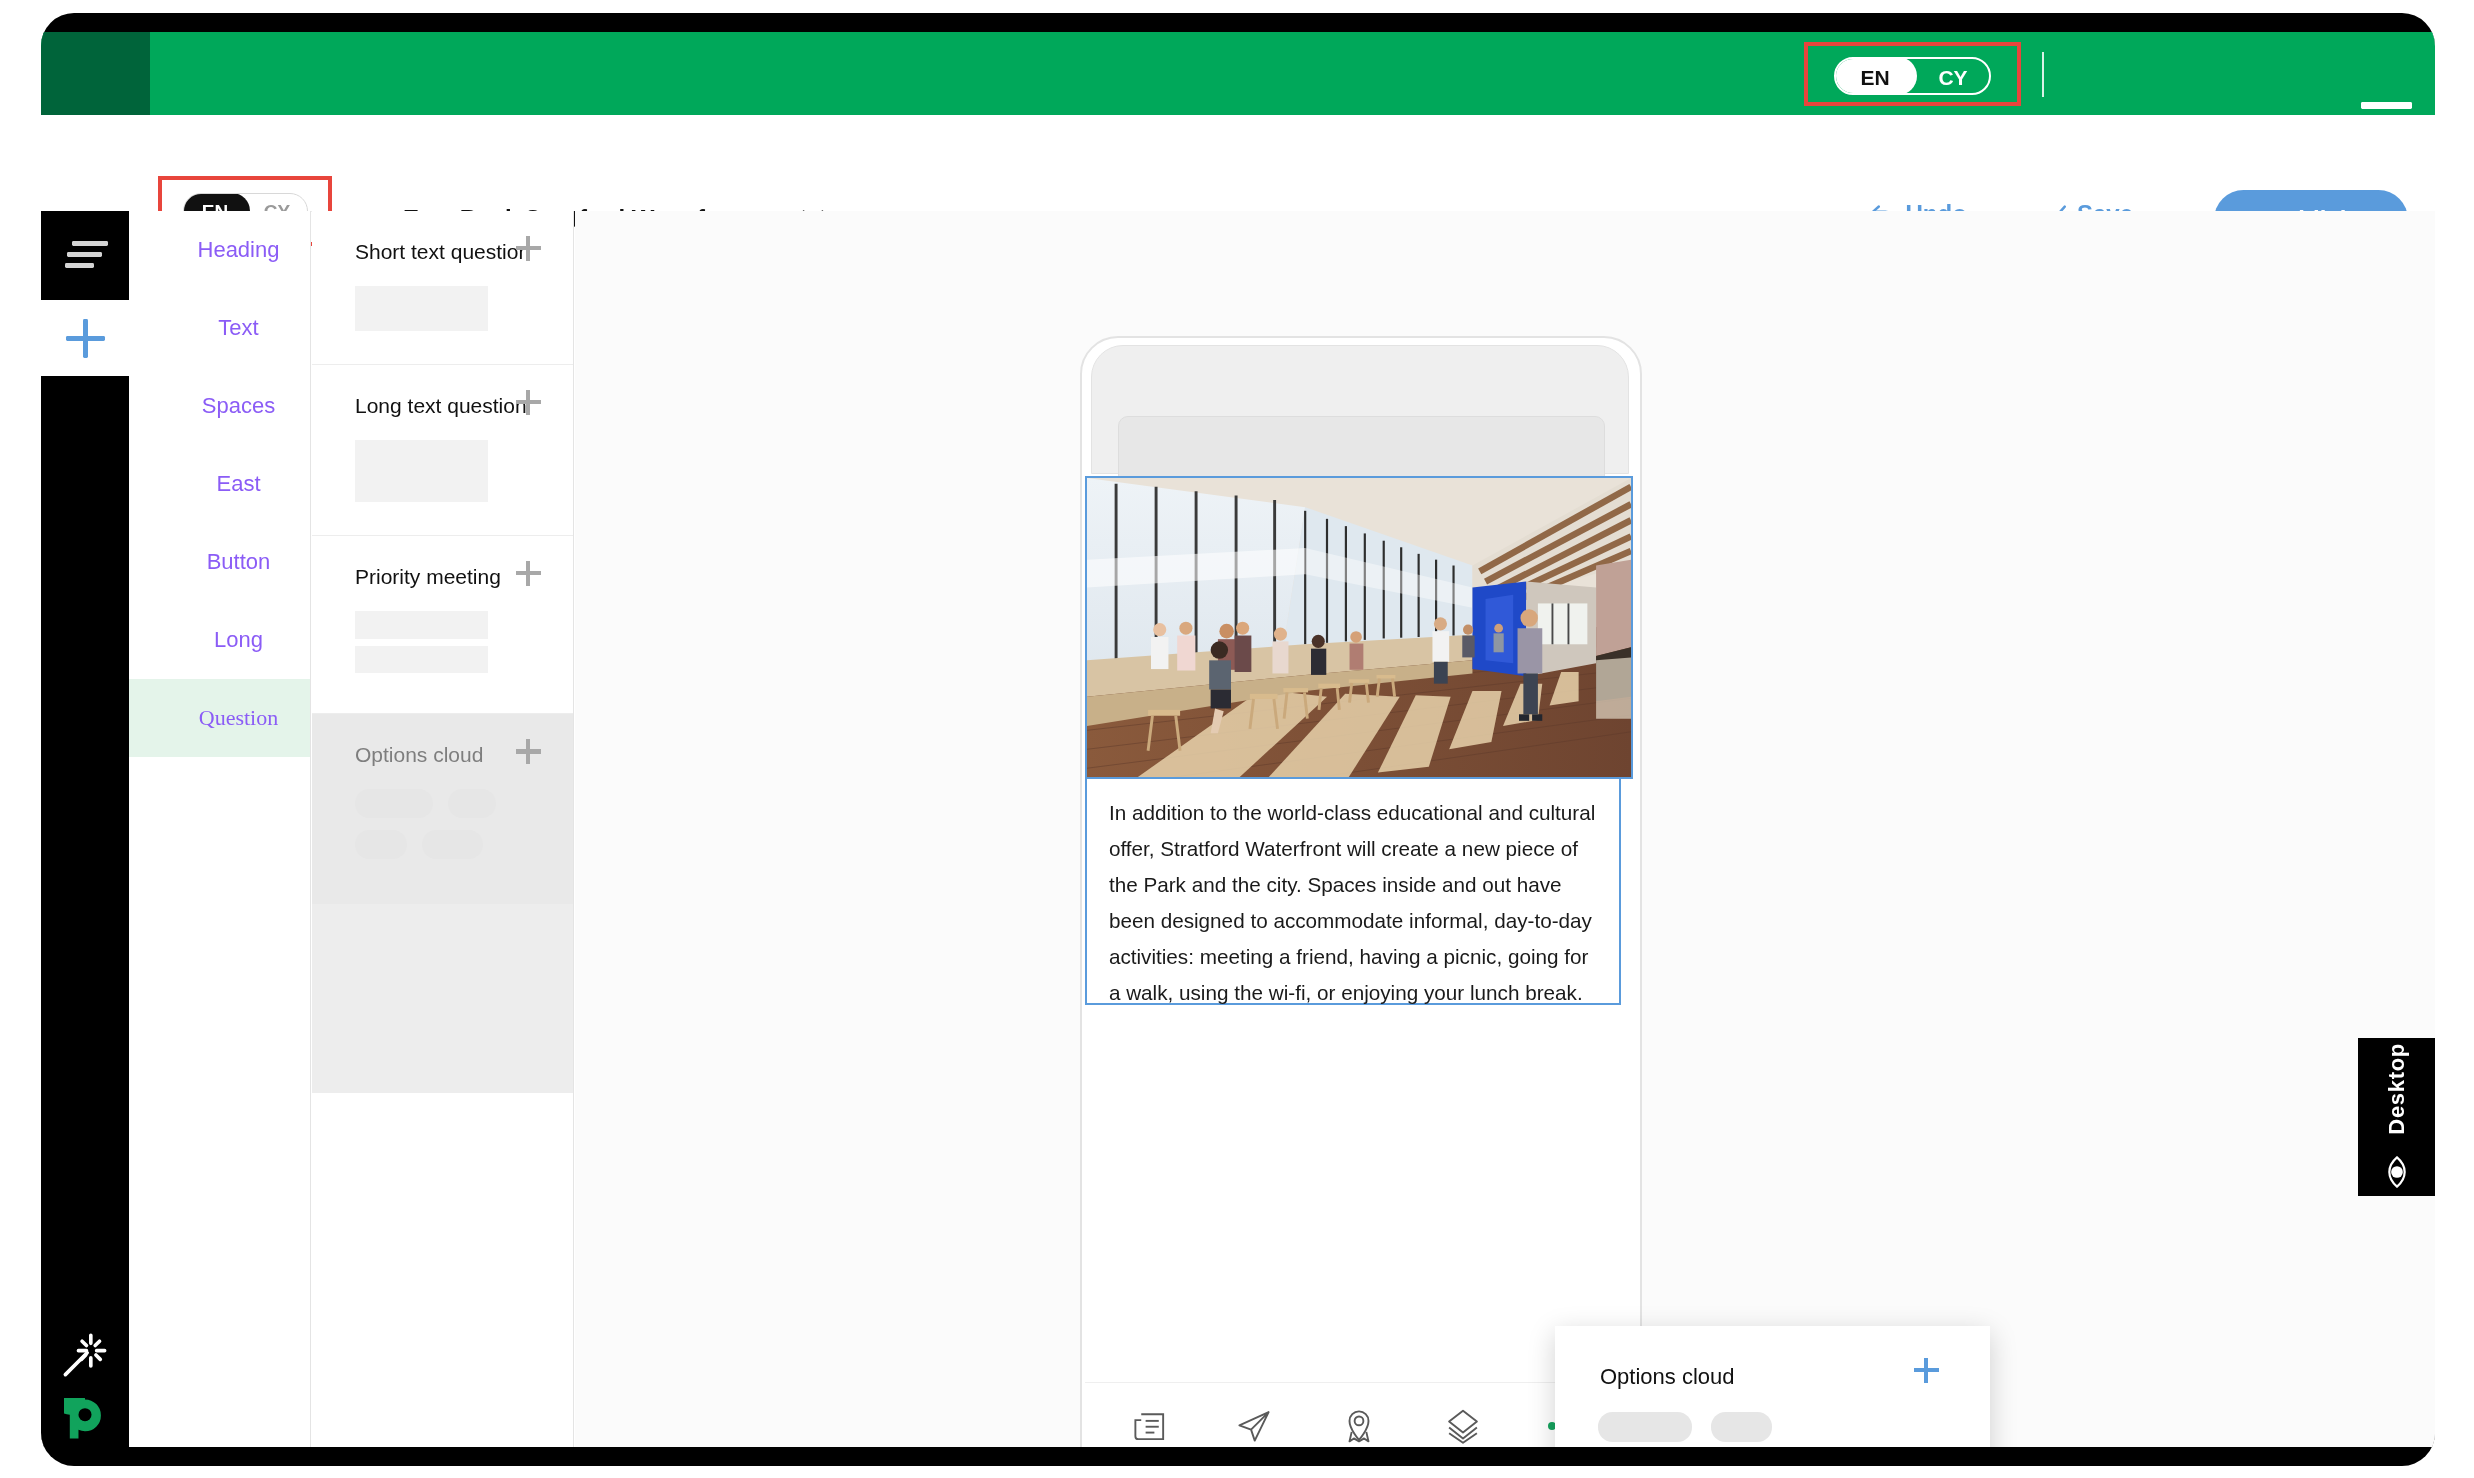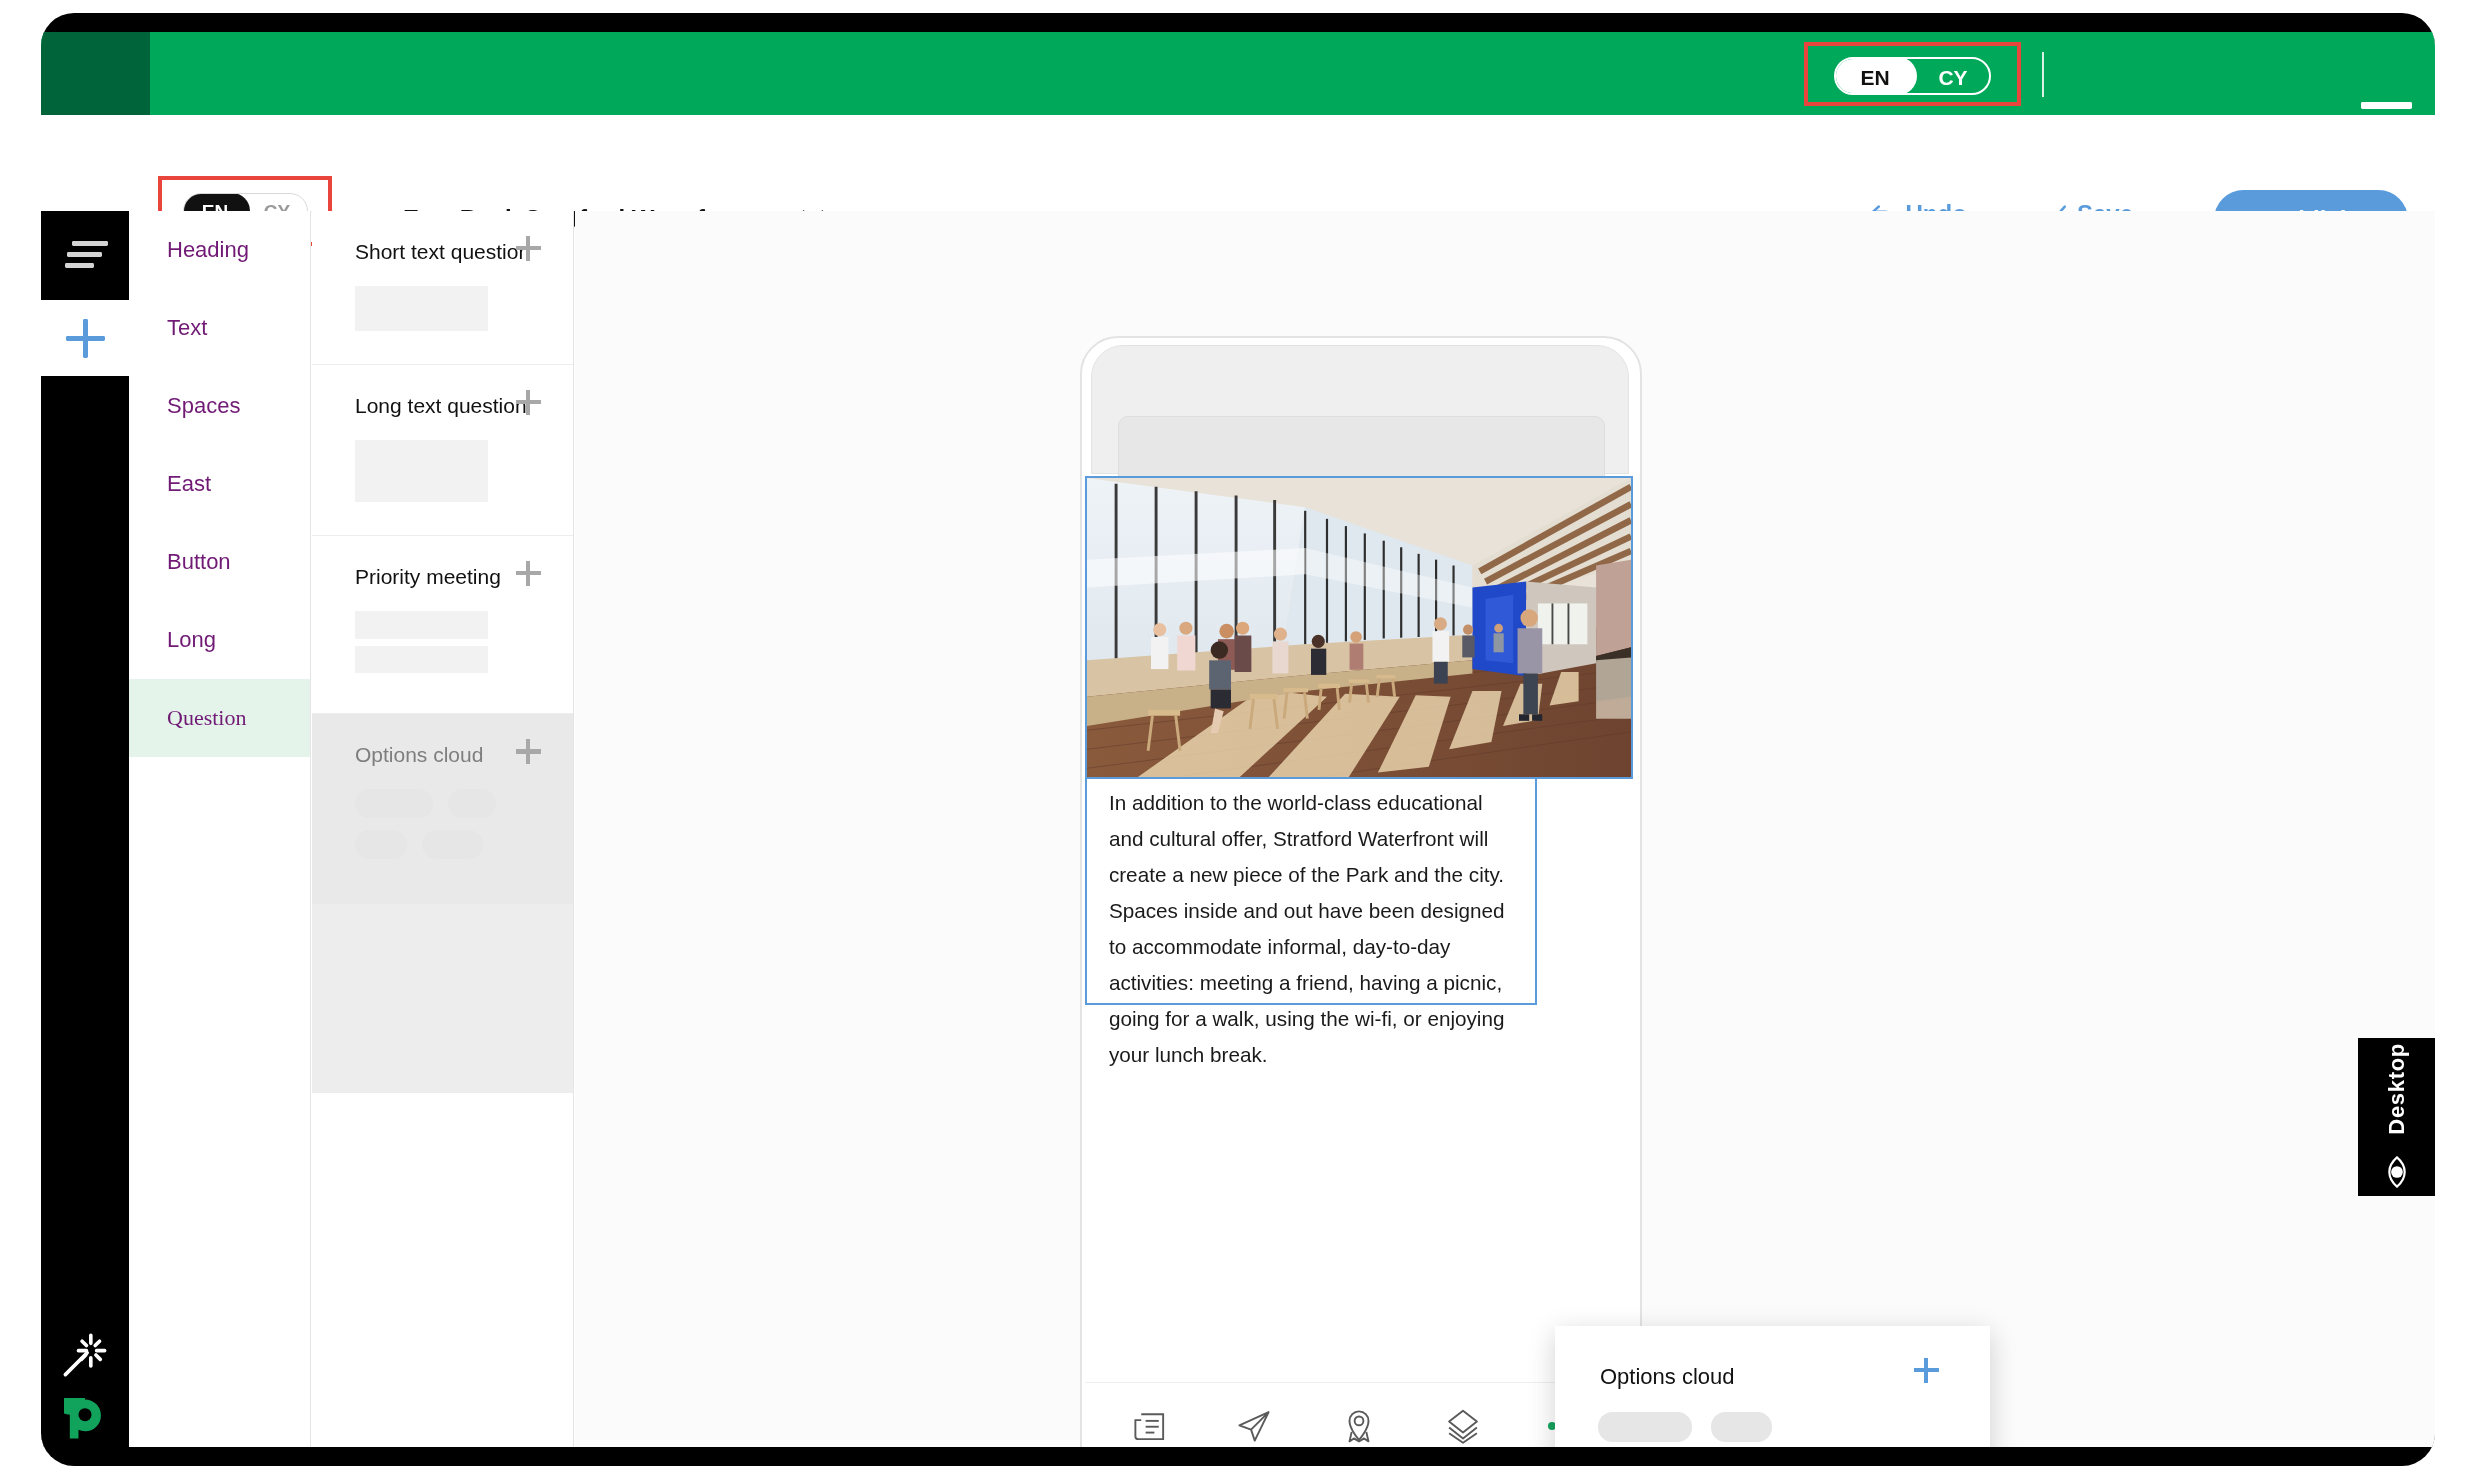--- a/index.html
+++ b/index.html
@@ -61,21 +61,21 @@
   .rail-plus{position:absolute;left:0;top:89px;width:88px;height:76px;background:#ffffff;display:flex;align-items:center;justify-content:center;}
   .rail-plus .p{position:relative;width:39px;height:39px;}
   .rail-plus .p:before,.rail-plus .p:after{content:"";position:absolute;background:#5a9bdc;border-radius:1.4px;}
   .rail-plus .p:before{left:17.4px;top:0;width:5px;height:39px;}
   .rail-plus .p:after{left:0;top:17.4px;width:39px;height:5px;}
   .wand{position:absolute;left:20px;top:1120px;width:48px;height:48px;}
   .plogo{position:absolute;left:23px;top:1187px;width:42px;height:42px;}
 
   
   .typelist{position:absolute;left:88px;top:179px;width:181px;height:1236px;background:#ffffff;border-right:1.4px solid #e4e4e4;}
-  .typeitem{height:78px;line-height:78px;padding-left:38px;font-size:22px;color:#701a75;}
+  .typeitem{height:78px;line-height:78px;padding-left:38px;font-size:22px;color:#8b5cf6;text-align:center;}
   .typeitem.active{background:#e4f4ea;font-family:Liberation Serif, serif;}
 
   
   .qpanel{position:absolute;left:271px;top:179px;width:261px;height:1236px;background:#ffffff;border-right:1.4px solid #e4e4e4;overflow:hidden;}
   .qcard{position:relative;padding:29px 35px 33px 43px;border-bottom:1.4px solid #ededed;background:#ffffff;}
   .qcard .qtitle{font-size:21px;color:#111;margin-bottom:22px;}
   .qcard.dragging{background:#e9e9e9;}
   .qcard.dragging .qtitle{color:#7e7e7e;}
   .qplus{position:absolute;right:32px;top:25px;width:25px;height:25px;}
   .qplus:before,.qplus:after{content:"";position:absolute;background:#a8a8a8;}
@@ -90,21 +90,21 @@
   .skel.circle{width:26px;height:26px;border-radius:50%;display:inline-block;background:#f2f2f2;margin-right:17.4px;}
   .sel-chev{position:absolute;right:13px;top:14.5px;width:19px;height:11.6px;}
   .pillrow{margin-bottom:10px;}
 
   
   .canvas{position:absolute;left:534px;top:179px;width:1860px;height:1236px;background:#fbfbfb;}
   .phone{position:absolute;left:505px;top:125px;width:558px;height:1131px;background:#ffffff;border:2.9px solid #e3e3e3;border-radius:38px 38px 0 0;overflow:hidden;}
   .phone-head{position:absolute;left:8.7px;top:7.2px;width:538px;height:129px;background:#efefef;border:1.4px solid #e3e3e3;border-radius:32px 32px 0 0;box-sizing:border-box;}
   .phone-searchbar{position:absolute;left:26px;top:70px;width:487px;height:77px;background:#e7e7e7;border:1.4px solid #dddddd;border-radius:10px;box-sizing:border-box;}
   .img-block{position:absolute;left:2.9px;top:138px;width:548px;height:303px;border:2.9px solid #5a9bdc;box-sizing:border-box;overflow:hidden;}
-  .txt-block{position:absolute;left:2.9px;top:441px;width:452px;height:226px;border-left:2.9px solid #5a9bdc;border-right:2.9px solid #5a9bdc;border-bottom:2.9px solid #5a9bdc;box-sizing:border-box;background:#fff;padding:6px 22px;}
+  .txt-block{position:absolute;left:2.9px;top:441px;width:536px;height:226px;border-left:2.9px solid #5a9bdc;border-right:2.9px solid #5a9bdc;border-bottom:2.9px solid #5a9bdc;box-sizing:border-box;background:#fff;padding:16px 22px;}
   .txt-block p{margin:0;font-size:20.7px;line-height:36px;color:#1a1a1a;}
   .phone-nav{position:absolute;left:2.9px;bottom:0;width:548px;height:87px;background:#ffffff;border-top:1.4px solid #efefef;display:flex;align-items:center;justify-content:space-around;padding:0 13px;box-sizing:border-box;}
   .phone-nav .ni{width:48px;height:48px;display:flex;align-items:center;justify-content:center;}
   .dots3{display:flex;gap:8px;}
   .dots3 i{width:8px;height:8px;border-radius:50%;background:#16a45f;display:block;}
 
   
   .dragcard{position:absolute;left:980px;top:1115px;width:435px;height:167px;background:#ffffff;box-shadow:0 7.2px 26px rgba(0,0,0,.18);}
   .dragcard .dtitle{position:absolute;left:45px;top:38px;font-size:22px;color:#111;}
   .dragcard .dplus{position:absolute;right:51px;top:32px;width:25px;height:25px;}

